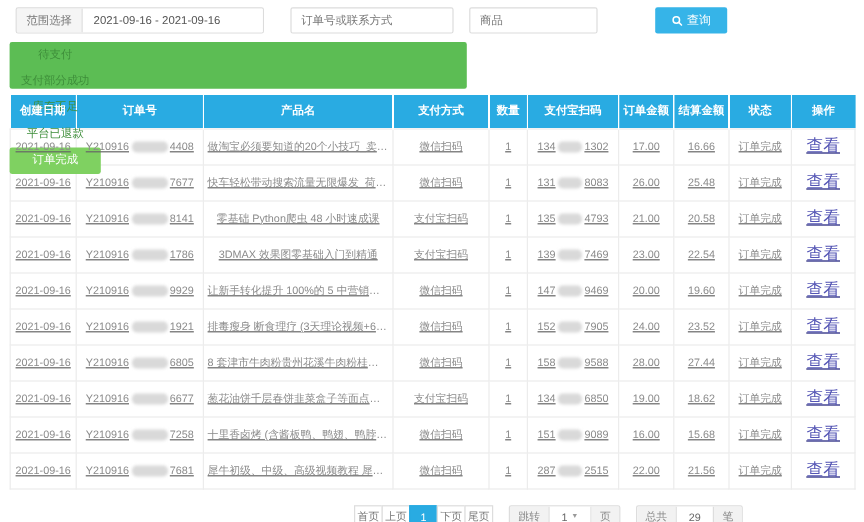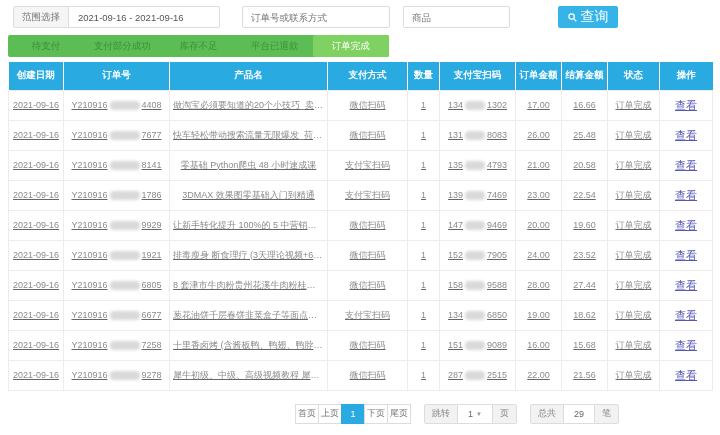--- a/index.html
+++ b/index.html
@@ -8,42 +8,42 @@
 
   
   .filter-bar { display:flex; align-items:center; margin:6px 0 0 13px; height:22px; }
   .range-group { display:flex; height:22px; border:1px solid #dcdcdc; border-radius:2px; overflow:hidden; }
   .range-label { background:#f5f5f5; border-right:1px solid #dcdcdc; padding:0 8px;
     display:flex; align-items:center; color:#777; font-size:9.5px; white-space:nowrap; }
   .date-input { border:none; width:150px; padding:0 9px; font-size:9.5px; color:#555; outline:none;
     font-family:inherit; }
   .text-input { height:22px; border:1px solid #dcdcdc; border-radius:2px; padding:0 8px;
     font-size:9.5px; color:#555; outline:none; font-family:inherit; }
-  .input-order { width:148px; margin-left:22px; }
+  .input-order { width:136px; margin-left:22px; }
   .input-product { width:107px; margin-left:13px; }
   .search-btn { height:22px; width:60px; margin-left:48px; background:var(--button_blue,#36b4e8);
-    color:#fff; border:none; border-radius:2px; font-size:14px; cursor:pointer;
+    color:#fff; border:none; border-radius:2px; font-size:10px; cursor:pointer;
     display:flex; align-items:center; justify-content:center; gap:4px; font-family:inherit; }
 
   
-  .tabbar { display:flex; background:var(--tab_green,#5cbd54); width:381px; height:22px;
-    margin:7px 0 0 8px; border-radius:2px; }
+  .tabbar { display:flex; background:var(--tab_green,#5cbd54); width:381px; height:39px;
+    margin:7px 0 0 8px; border-radius:2px;flex-direction:column; }
   .tab { width:76.2px; text-align:center; line-height:22px; color:#3e8e3a; cursor:pointer;
     font-size:9.5px; white-space:nowrap; }
   .tab.active { background:var(--tab_active_green,#7fd161); color:#fff; border-radius:2px; }
 
   
   table { width:704px; margin:5px 8px 0; border-collapse:collapse; table-layout:fixed; }
   thead th { background:var(--header_blue,#29abe2); color:#fff; font-weight:bold; font-size:9.5px;
     height:28px; border-right:1px solid rgba(255,255,255,.35); white-space:nowrap; overflow:hidden; }
   thead th:last-child { border-right:none; }
   tbody td { height:30px; border:1px solid #ececec; text-align:center; color:#8b8b8b;
     font-size:9px; padding:0 3px; white-space:nowrap; overflow:hidden; text-overflow:ellipsis; }
   tbody tr { background:#fff;text-decoration:underline; }
-  a.view { color:var(--link_purple,#5556b5); text-decoration:underline; cursor:pointer; font-size:11px; }
+  a.view { color:var(--link_purple,#5556b5); text-decoration:underline; cursor:pointer; font-size:14px; }
   .redact { display:inline-block; vertical-align:middle; height:9px; border-radius:4px;
     background:#d9d9d9; filter:blur(1.5px); margin:0 2px; }
   .redact.order { width:30px; }
   .redact.phone { width:20px; }
 
   
   .footer { display:flex; align-items:center; margin:13px 0 0 295px; height:20px; }
   .pg-btn { height:20px; min-width:24px; padding:0 0; border:1px solid #ddd; background:#fff;
     color:#777; font-size:9px; display:flex; align-items:center; justify-content:center;
     margin-left:-1px; cursor:pointer; white-space:nowrap; }
@@ -216,21 +216,21 @@
         <td>微信扫码</td>
         <td>1</td>
         <td><span>151</span><span class="redact phone"></span><span>9089</span></td>
         <td>16.00</td>
         <td>15.68</td>
         <td>订单完成</td>
         <td><a class="view">查看</a></td>
       </tr>
       <tr>
         <td>2021-09-16</td>
-        <td><span>Y210916</span><span class="redact order"></span><span>9278</span></td>
+        <td><span>Y210916</span><span class="redact order"></span><span>7681</span></td>
         <td>犀牛初级、中级、高级视频教程 犀牛教程</td>
         <td>微信扫码</td>
         <td>1</td>
         <td><span>287</span><span class="redact phone"></span><span>2515</span></td>
         <td>22.00</td>
         <td>21.56</td>
         <td>订单完成</td>
         <td><a class="view">查看</a></td>
       </tr>
     </tbody>

